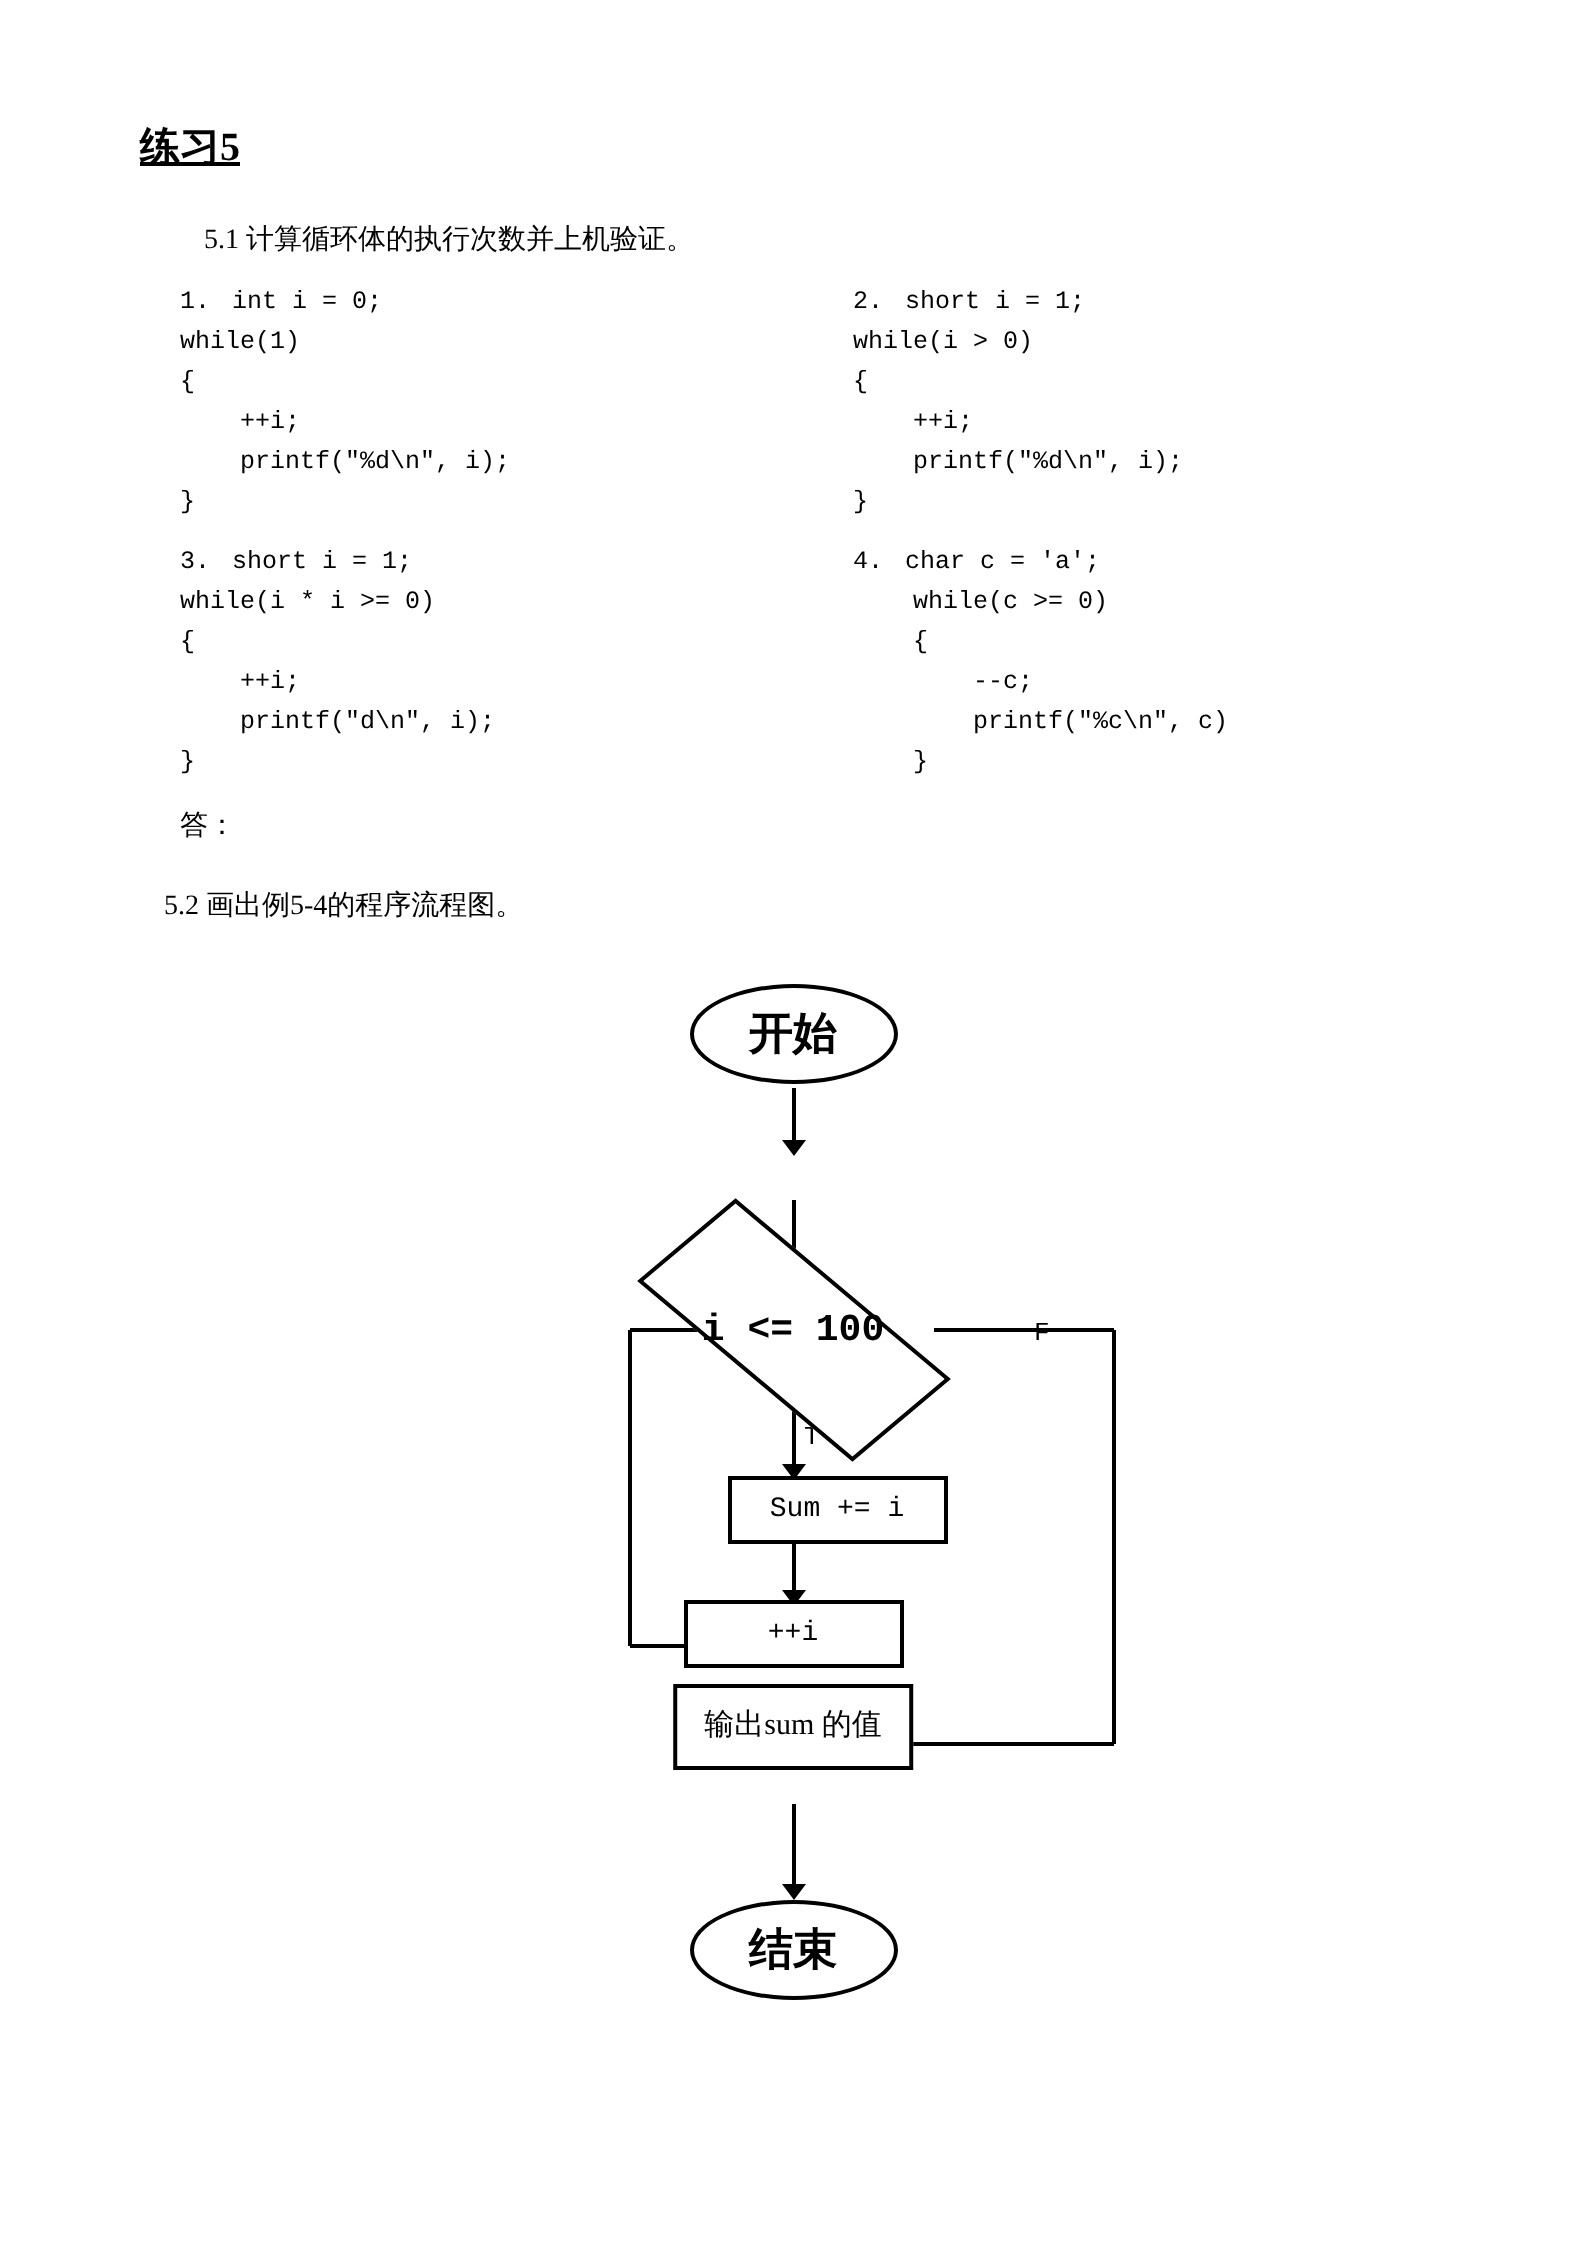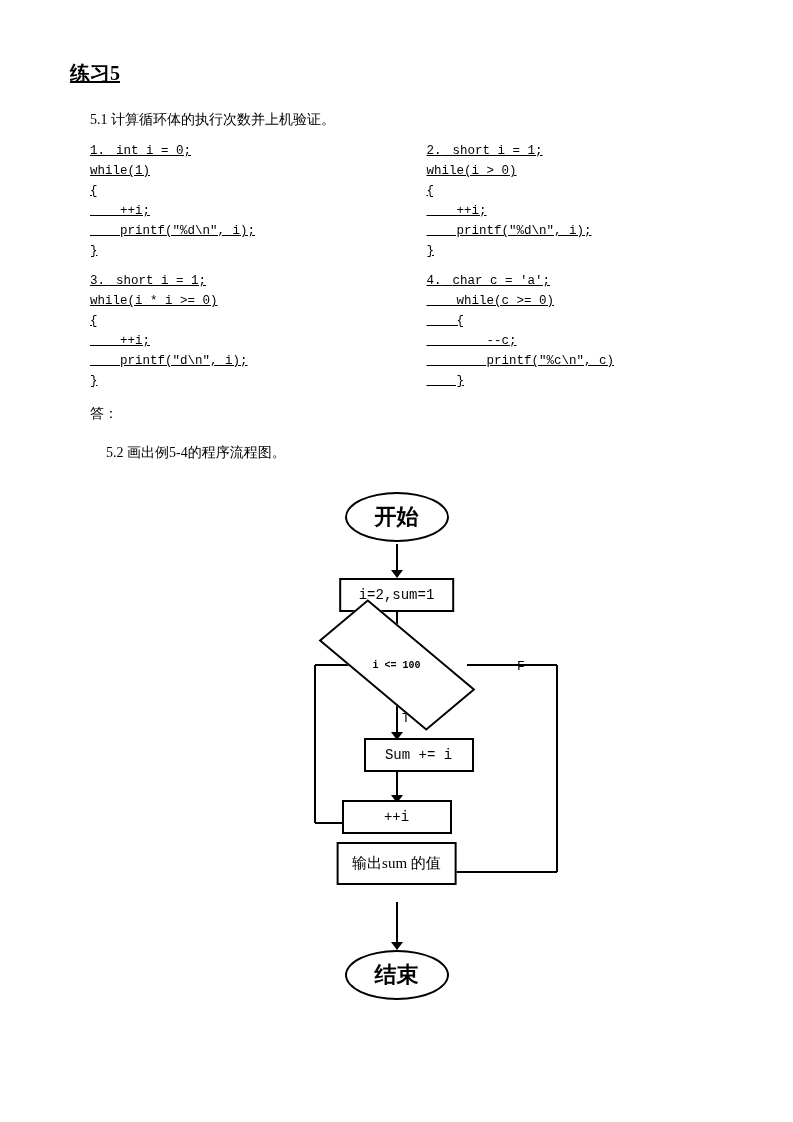--- a/index.html
+++ b/index.html
@@ -13,49 +13,48 @@
       min-height: 1122px;
     }
     .title {
       font-size: 20px;
       font-weight: bold;
       margin-bottom: 24px;
       text-decoration: underline;
     }
     .section-title {
       margin-bottom: 12px;
-      margin-left: 20px;
+      margin-left: 32px;
     }
     .code-block {
       font-family: "Courier New", Courier, monospace;
       font-size: 12.5px;
       line-height: 1.6;
       white-space: pre;
     }
     .code-grid {
       display: flex;
       gap: 40px;
       margin-left: 20px;
       margin-bottom: 10px;
     }
     .code-col {
       flex: 1;
-      text-decoration: underline;
     }
     .answer-section {
       margin-left: 20px;
       margin-top: 8px;
       line-height: 1.8;
     }
     .answer-section p {
       margin-bottom: 4px;
     }
     .section-52 {
       margin-top: 18px;
-      margin-left: 36px;
+      margin-left: 12px;
     }
     .fc-oval {
       border: 2px solid #000;
       border-radius: 50%;
       padding: 8px 28px;
       font-size: 22px;
       font-weight: bold;
       font-family: Liberation Mono, monospace;
       background: #fff;
       min-width: 90px;
@@ -92,21 +91,21 @@
       width: 140px;
       height: 64px;
       background: #fff;
       border: 2px solid #000;
       transform: rotate(45deg) skew(-5deg, -5deg);
       position: absolute;
     }
     .fc-diamond-label {
       position: relative;
       z-index: 1;
-      font-size: 10px;
+      font-size: 19px;
       font-family: "Courier New", monospace;
       font-weight: bold;
     }
   </style>
 </head>
 <body>
 
 <div class="title">练习5</div>
 
 <div class="section-title">5.1 计算循环体的执行次数并上机验证。</div>
@@ -192,23 +191,20 @@
       <polygon points="215,384 215,396 207,390" fill="#000"></polygon>
 
       <line x1="170" y1="420" x2="170" y2="460" stroke="#000" stroke-width="2"></line>
       <polygon points="164,460 176,460 170,468" fill="#000"></polygon>
     </svg>
 
     <div style="position:absolute;top:10px;left:50%;transform:translateX(-50%);">
       <div class="fc-oval">开始</div>
     </div>
 
-    <div style="position:absolute;top:96px;left:50%;transform:translateX(-50%);">
-      <div class="fc-rect">i=2,sum=1</div>
-    </div>
 
     <div style="position:absolute;top:148px;left:50%;transform:translateX(-50%);">
       <div class="fc-diamond-container">
         <div class="fc-diamond"></div>
         <span class="fc-diamond-label">i &lt;= 100</span>
       </div>
     </div>
 
     <div style="position:absolute;top:256px;left:50%;transform:translateX(-50%);padding-left:44px;">
       <div class="fc-rect">Sum += i</div>

